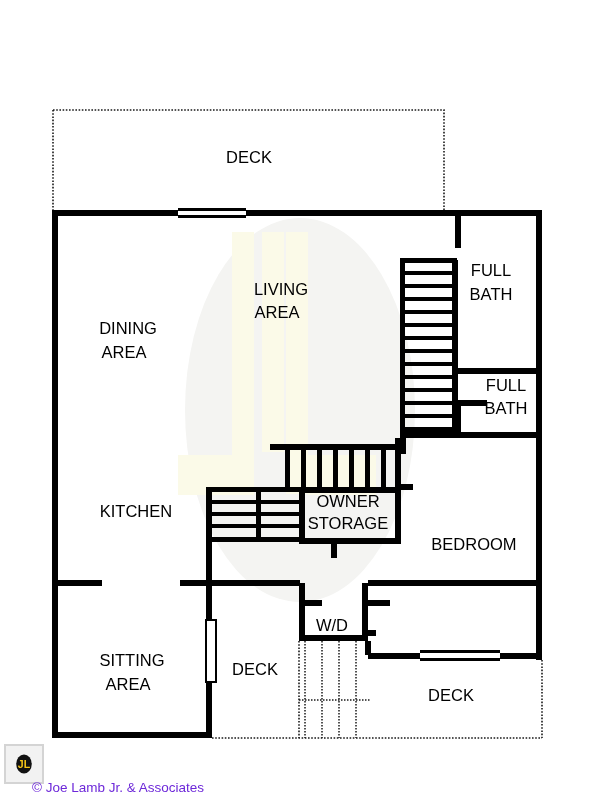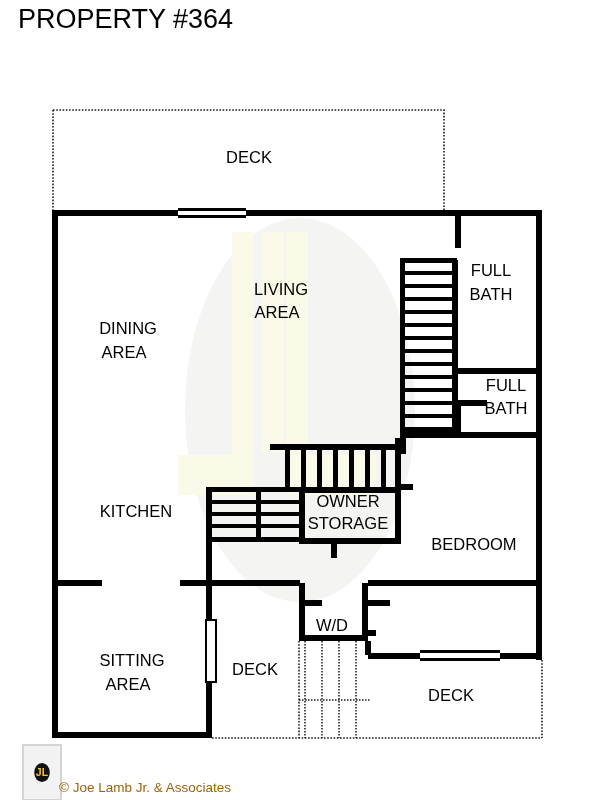--- a/index.html
+++ b/index.html
@@ -45,48 +45,46 @@
     font-size: 16.5px;
     fill: #000000;
     text-anchor: middle;
     dominant-baseline: middle;
   }
   .footer-logo {
     position: absolute;
     left: 4px;
     top: 744px;
     width: 40px;
-    height: 57px;
+    height: 40px;
     box-sizing: border-box;
     border: 2px solid #d4d4d4;
     background: #f2f2f2;
     padding: 8px;
-    margin-left: 18px;
   }
   .logo-inner {
     width: 100%;
     height: 100%;
     position: relative;
   }
   .copyright {
     position: absolute;
-    left: 59px;
+    left: 32px;
     top: 780px;
     font-size: 13.5px;
-    color: #a16207;
+    color: #6d28d9;
     white-space: nowrap;
   }
 </style>
 </head>
 <body>
 
 <div id="page">
 
   <div class="title-block">
-    <span class="title-line">PROPERTY #364</span>
   </div>
 
   <svg id="plan-svg" width="600" height="800" viewBox="0 0 600 800">
 
     <g>
       <ellipse cx="300" cy="410" rx="115" ry="192" fill="#f4f4f2"></ellipse>
 
       <rect x="232" y="232" width="22" height="262" fill="#fbfae8"></rect>
       <rect x="178" y="455" width="76" height="40" fill="#fbfae8"></rect>
       <rect x="286" y="232" width="22" height="262" fill="#fbfae8"></rect>

